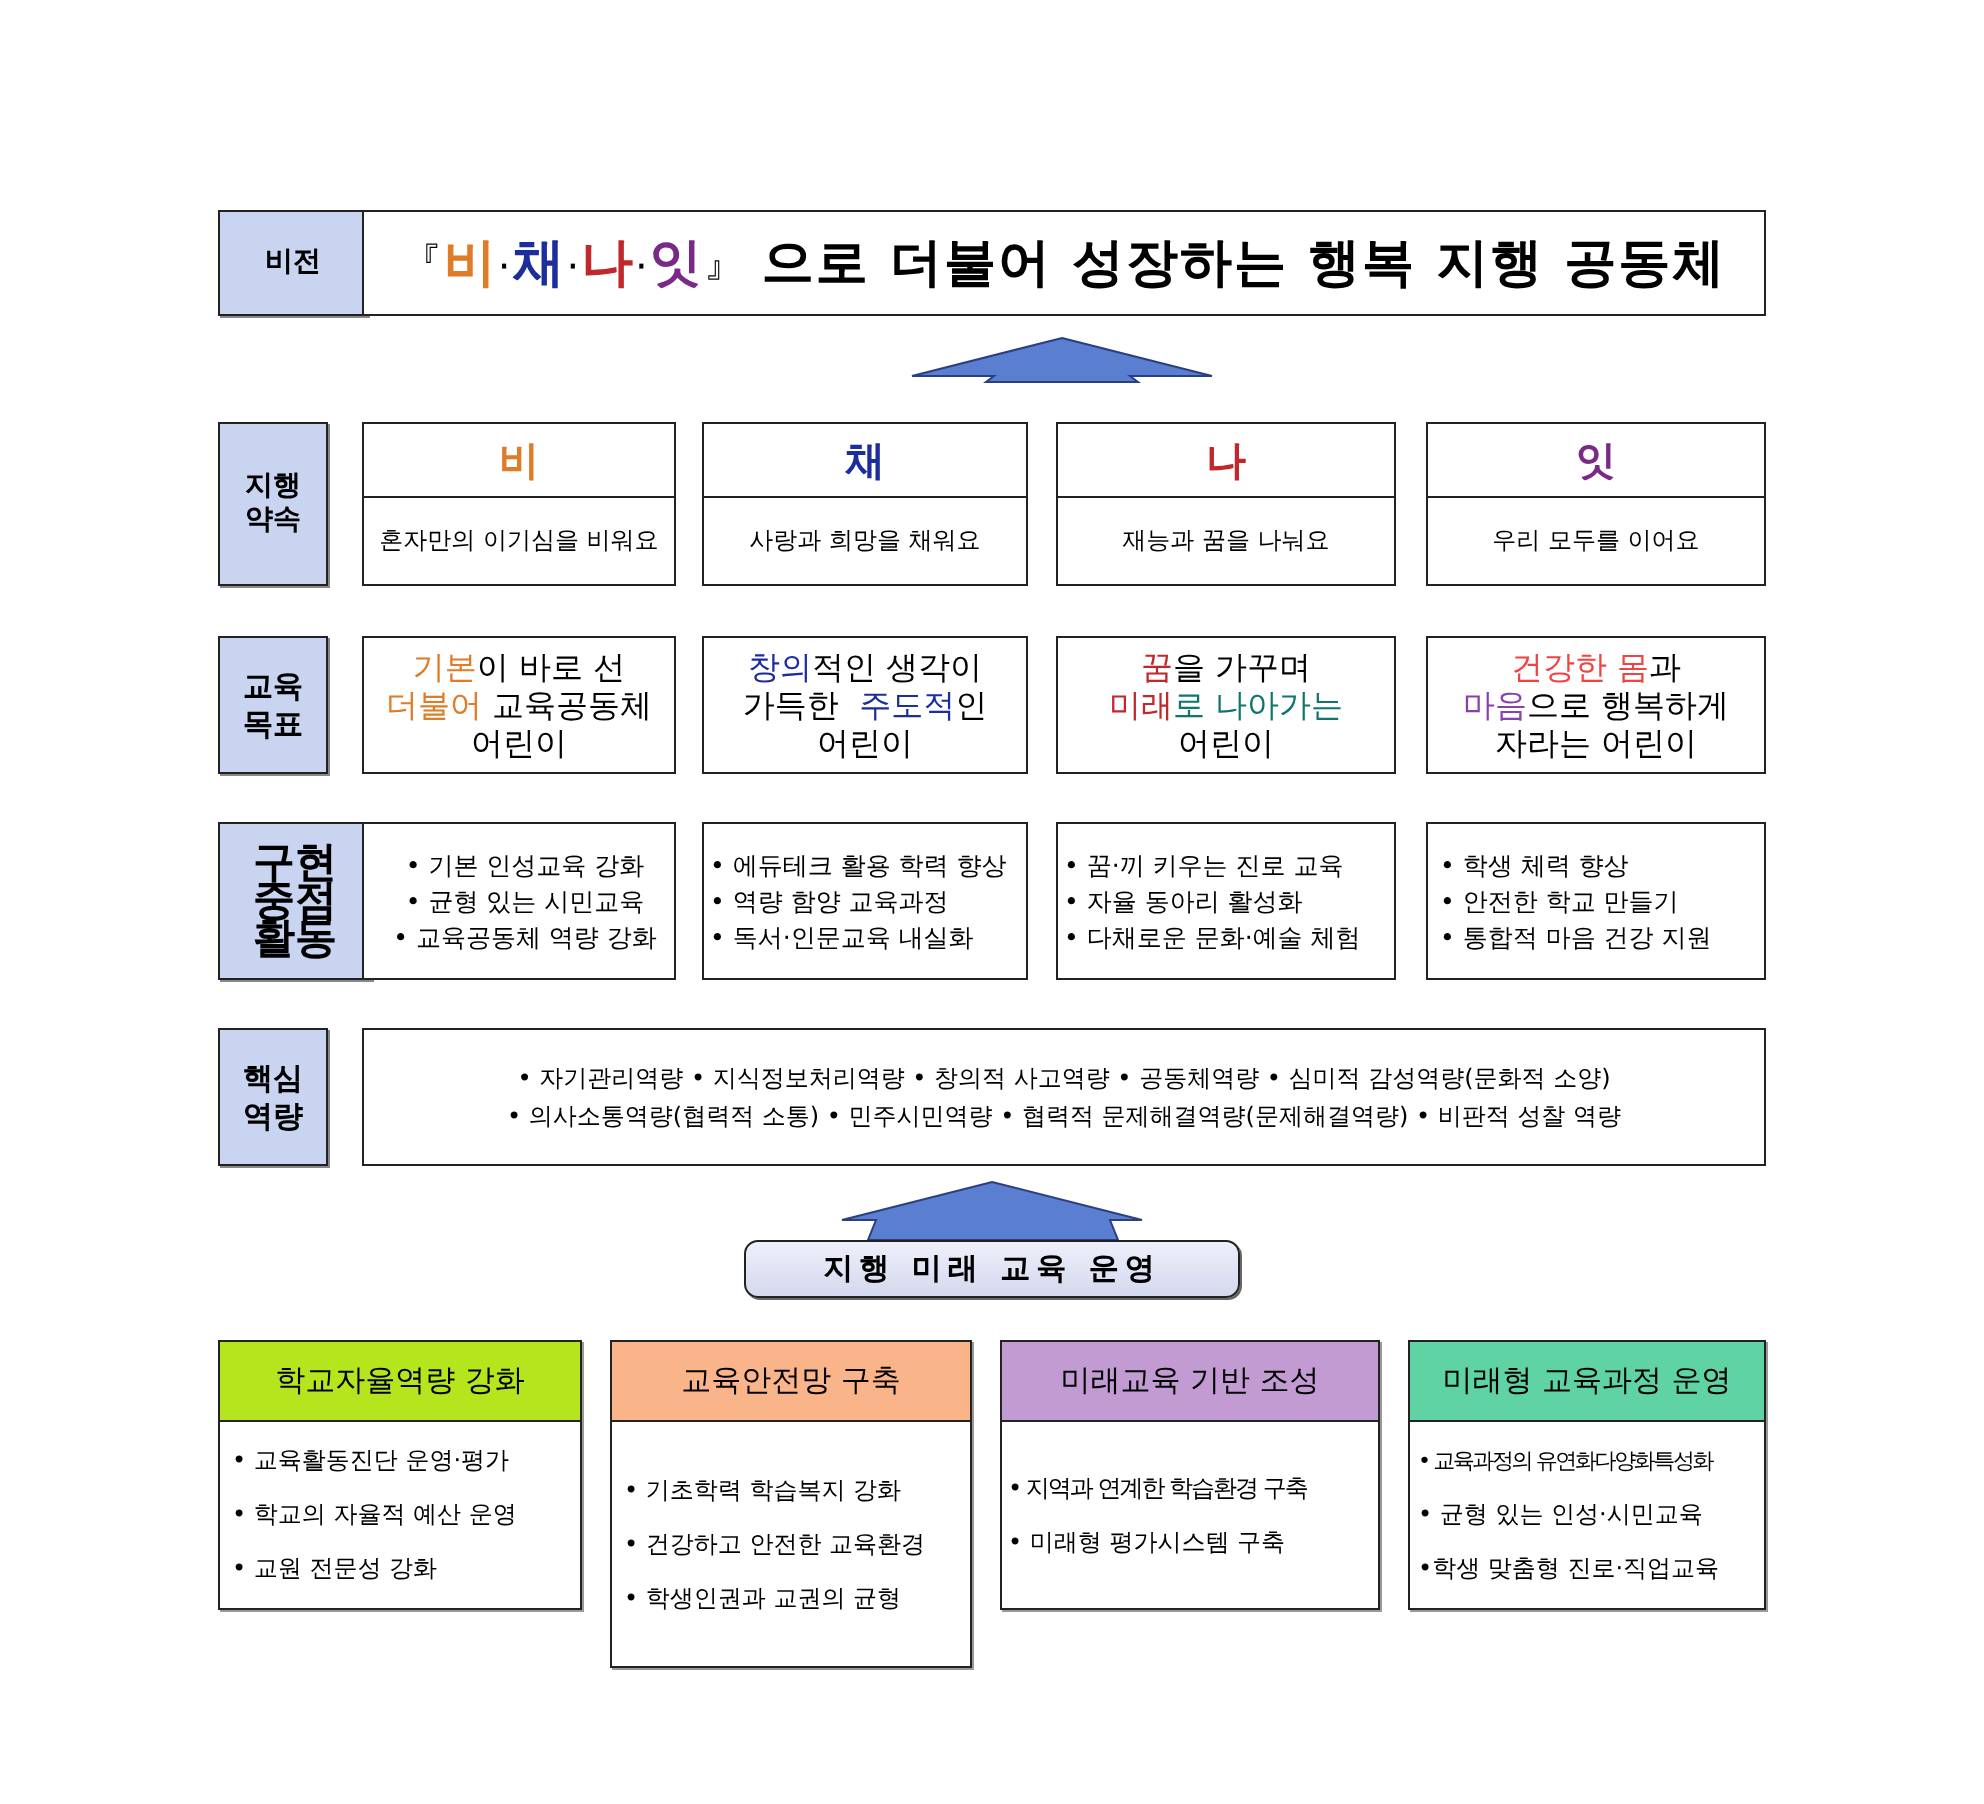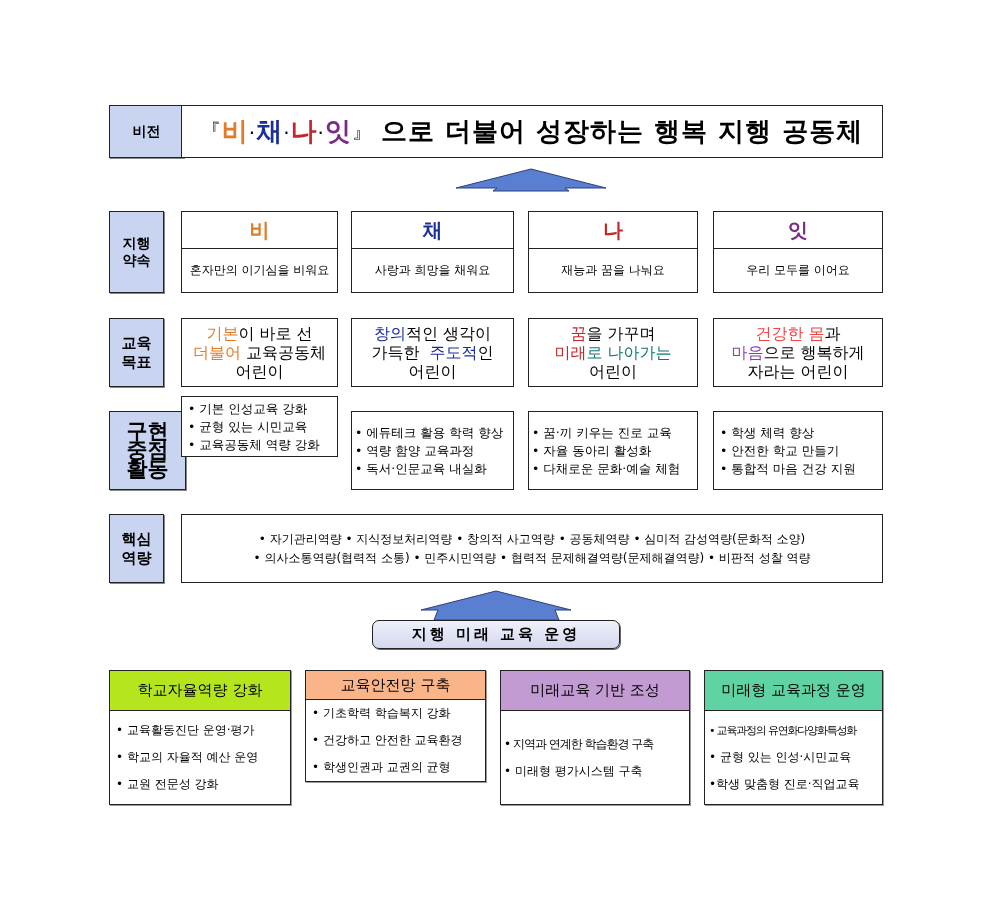--- a/index.html
+++ b/index.html
@@ -158,21 +158,21 @@
       <div style="white-space: pre;"><span style="color: rgb(138, 63, 176);">마음</span><span style="color: rgb(0, 0, 0);">으로 행복하게</span></div>
       <div style="white-space: pre;"><span style="color: rgb(0, 0, 0);">자라는 어린이</span></div>
     </div>
   </div>
 
 <div class="abs label-box" style="left:109px;top:411px;width:77px;height:79px;flex-direction:column;font-size:21px;line-height:19px;">
   <span>구현</span>
   <span>중점</span>
   <span>활동</span>
 </div>
-<div class="abs box act" style="left:181px;top:396px;width:157px;height:61px;">
+<div class="abs box act" style="left:181px;top:411px;width:157px;height:79px;text-align:center;">
     <div style="white-space: nowrap;">• 기본 인성교육 강화</div>
     <div style="white-space: nowrap;">• 균형 있는 시민교육</div>
     <div style="white-space: nowrap;">• 교육공동체 역량 강화</div>
   </div>
 <div class="abs box act" style="left:351px;top:411px;width:163px;height:79px;padding-left:3px;">
     <div style="white-space: nowrap;">• 에듀테크 활용 학력 향상</div>
     <div style="white-space: nowrap;">• 역량 함양 교육과정</div>
     <div style="white-space: nowrap;">• 독서·인문교육 내실화</div>
   </div>
 <div class="abs box act" style="left:528px;top:411px;width:170px;height:79px;padding-left:3px;">
@@ -206,21 +206,21 @@
 <div class="abs pillar" style="left:109px;top:670px;width:182px;height:135px;">
   <div class="ph" style="background: rgb(181, 230, 29);">
       <span>학교자율역량 강화</span>
     </div>
   <div class="pb">
     <div>• 교육활동진단 운영·평가</div>
     <div>• 학교의 자율적 예산 운영</div>
     <div>• 교원 전문성 강화</div>
   </div>
 </div>
-<div class="abs pillar" style="left:305px;top:670px;width:181px;height:112px;">
+<div class="abs pillar" style="left:305px;top:670px;width:181px;height:164px;">
   <div class="ph" style="background: rgb(249, 180, 138);">
       <span>교육안전망 구축</span>
     </div>
   <div class="pb">
     <div>• 기초학력 학습복지 강화</div>
     <div>• 건강하고 안전한 교육환경</div>
     <div>• 학생인권과 교권의 균형</div>
   </div>
 </div>
 <div class="abs pillar" style="left:500px;top:670px;width:190px;height:135px;">

